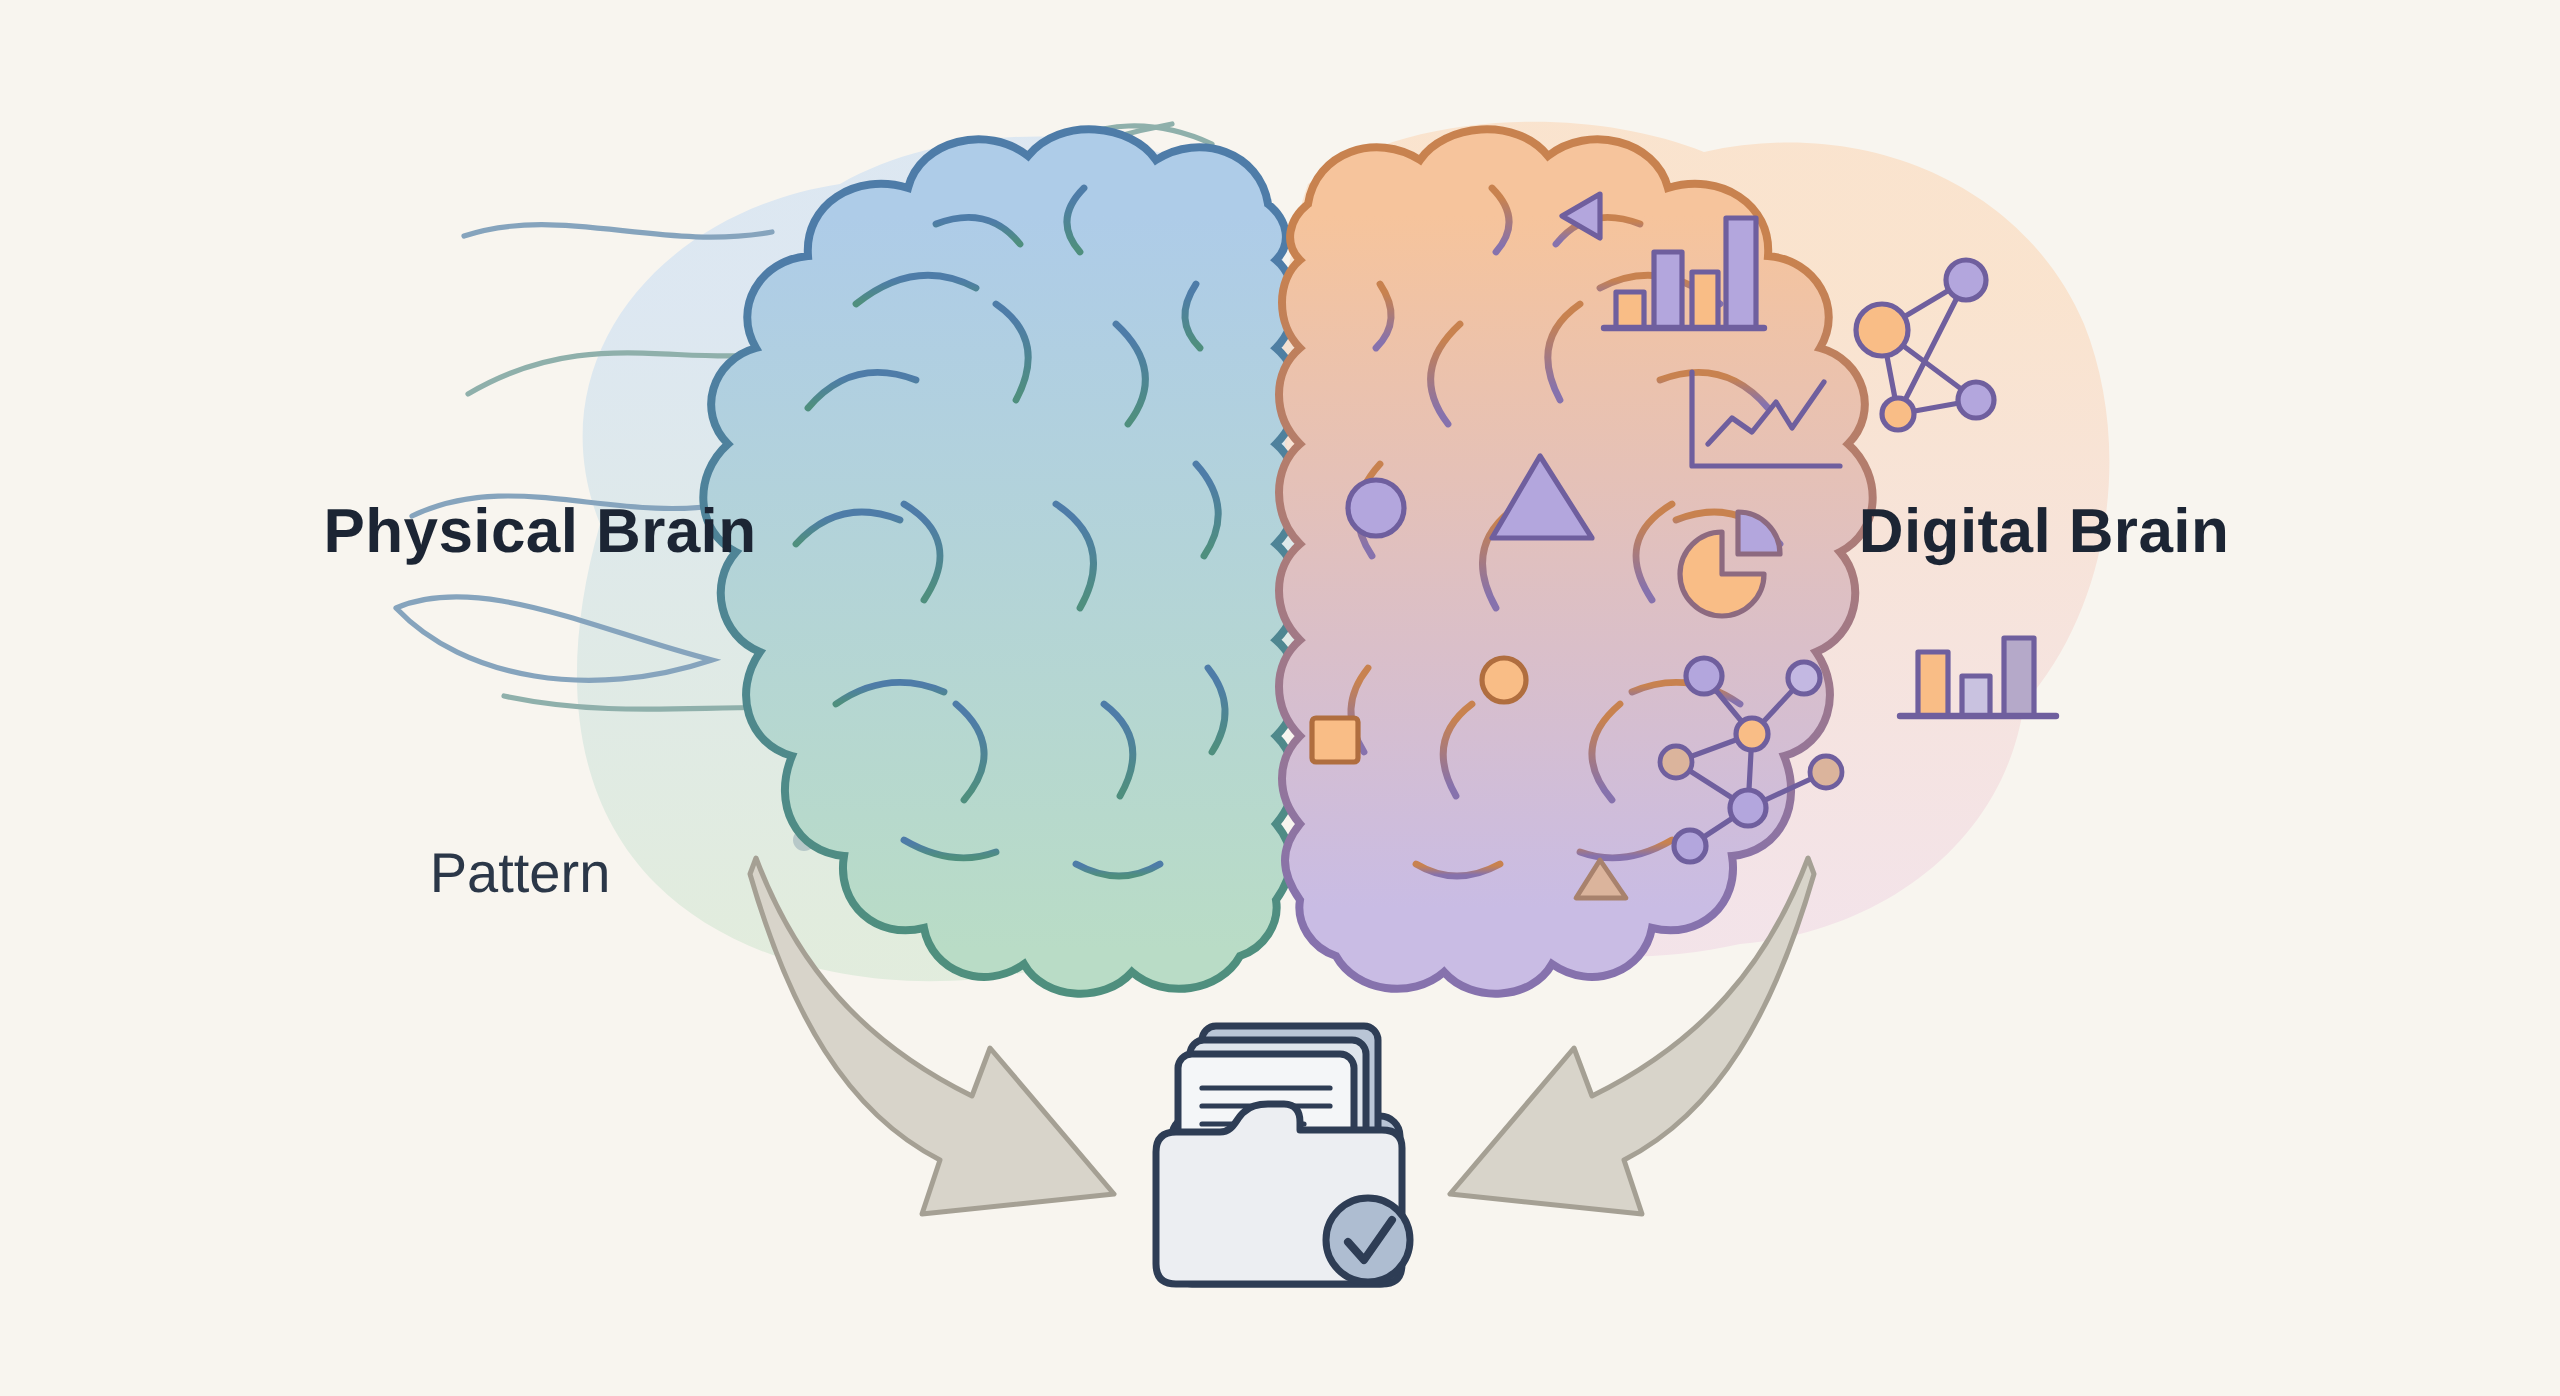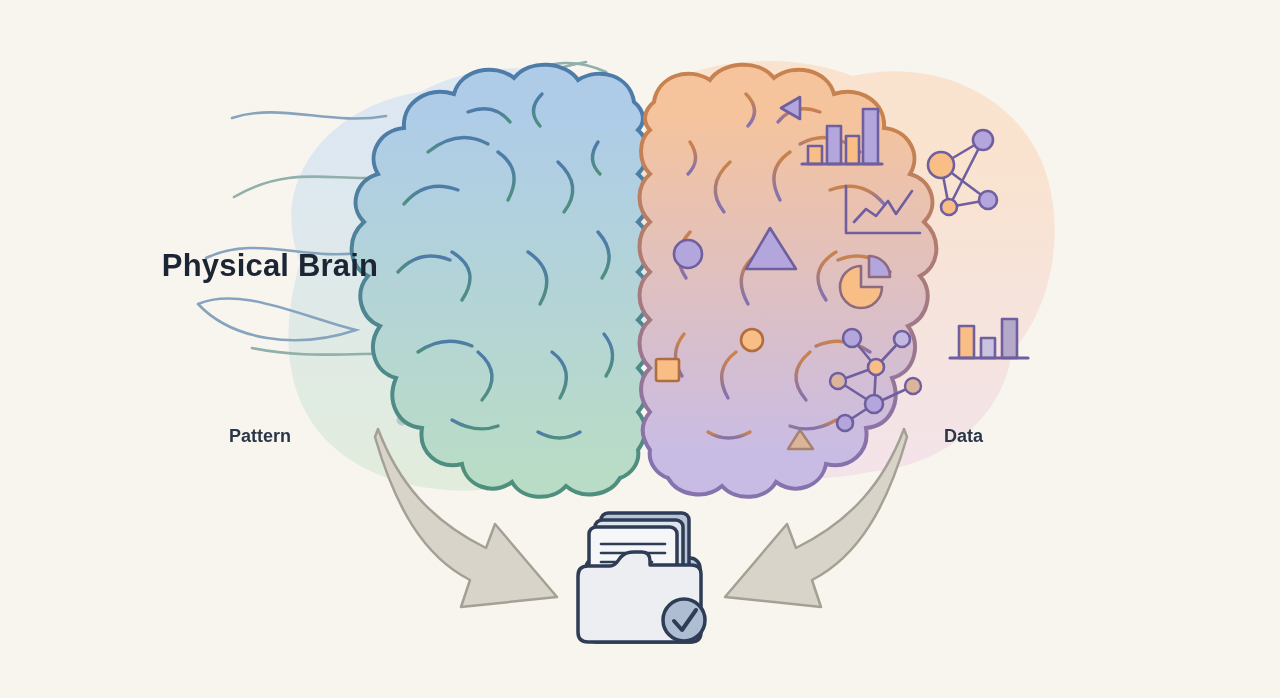--- a/index.html
+++ b/index.html
@@ -9,21 +9,21 @@
     font-family:"Liberation Sans","DejaVu Sans",sans-serif;
     position:relative;
   }
   .stage{position:absolute;inset:0;}
   svg{position:absolute;left:0;top:0;}
   .title{
     position:absolute;font-weight:700;font-size:31px;letter-spacing:.2px;
     color:var(--text_dark,#1c2534);text-align:center;
   }
   .caption{
-    position:absolute;font-weight:700;font-size:18px;line-height:33px;
+    position:absolute;font-weight:400;font-size:28px;line-height:33px;
     color:var(--text_mid,#2b3748);
   }
   #title-left{left:130px;top:248px;width:280px;}
   #title-right{left:892px;top:248px;width:260px;}
   #caption-left{left:150px;top:420px;width:220px;text-align:center;}
   #caption-right{left:944px;top:420px;width:240px;text-align:left;}
 
   
   .stLT{stop-color:var(--left_brain_top,#aecce8);}
   .stLB{stop-color:var(--left_brain_bottom,#b9dcc6);}
@@ -254,21 +254,21 @@
     <path class="folderOut" fill="var(--folder_front,#eceef2)" d="M 588 566
       L 610 566 C 617 566 618 559 622 556 C 625 553 629 552 634 552 L 642 552
       C 648 552 650 556 650 561 L 650 565 L 691 565 Q 701 565 701 574 L 701 632
       Q 701 642 691 642 L 588 642 Q 578 642 578 632 L 578 576 Q 578 566 588 566 Z"></path>
     <circle class="folderOut" cx="684" cy="620" r="21" fill="var(--check_badge,#aebdd1)"></circle>
     <path d="M 674 621 L 682 630 L 696 610" fill="none" stroke="var(--folder_outline,#2e3d55)" stroke-width="4" stroke-linecap="round" stroke-linejoin="round"></path>
   </g>
 </svg>
 
 <div id="title-left" class="title">Physical Brain</div>
+<div id="title-right" class="title">Digital Brain</div>
 
 <div id="caption-left" class="caption">
   <div>Pattern</div>
 </div>
 <div id="caption-right" class="caption">
-  <div>Data</div>
 </div>
 
 </div>
 
 </body></html>

